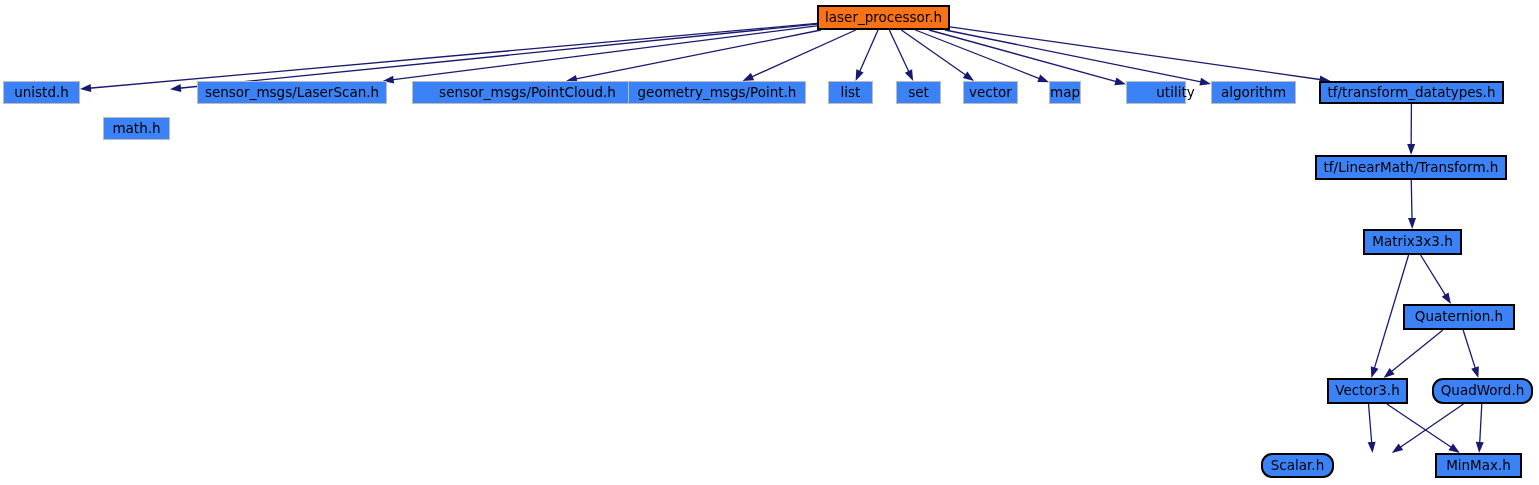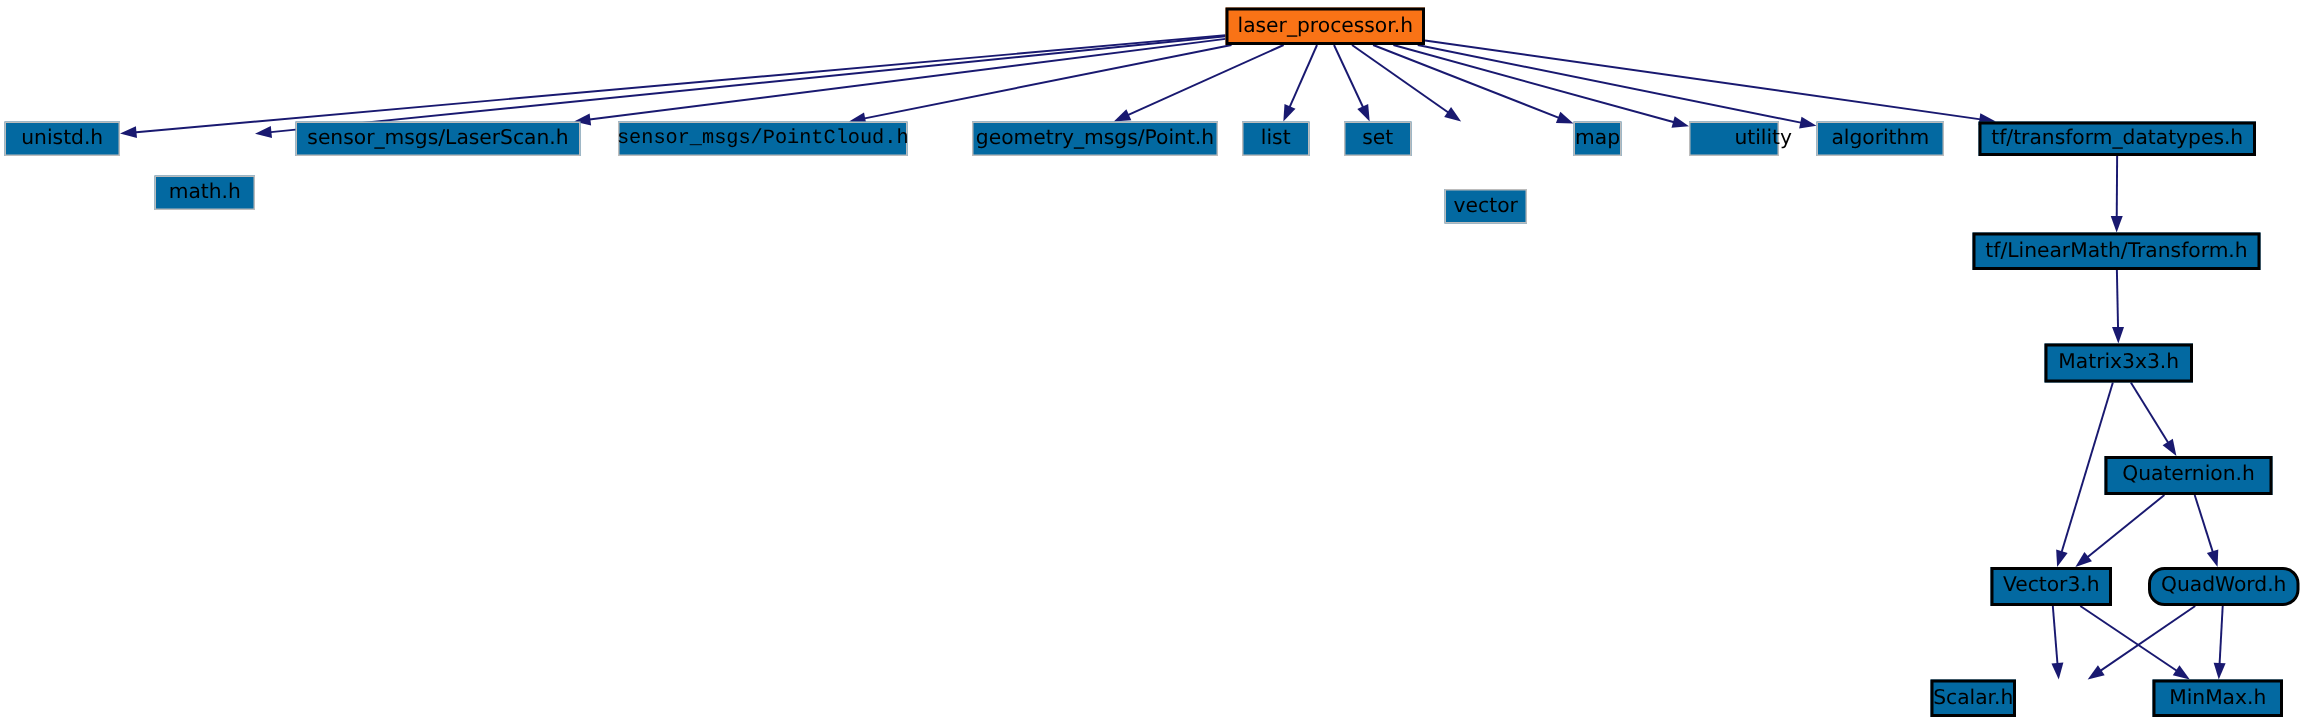--- a/index.html
+++ b/index.html
@@ -16,21 +16,21 @@
     left: 0; top: 0;
     width: 1539px; height: 485px;
     z-index: 1;
   }
   .node {
     position: absolute;
     box-sizing: border-box;
     display: flex;
     align-items: center;
     justify-content: center;
-    background: #0369a1;
+    background: #3b82f6;
     border: 1px solid #bcbcbc;
     color: #000000;
     font-size: 13.5px;
     line-height: 1;
     white-space: nowrap;
     z-index: 2;
   }
   .node.linked {
     border: 2px solid #000000;
     cursor: pointer;
@@ -133,30 +133,30 @@
       <g>
         <line x1="1481.8020134228188" y1="404" x2="1479.6536674142983" y2="444.01294440869464" stroke="#191970" stroke-width="1.3"></line>
         <polygon points="1479.1711409395973,453 1475.7666485903185,441.80136473298194 1483.7551424492565,442.23027715493834" fill="#191970"></polygon>
       </g>
     </svg>
   <div id="node-layer">
       <div class="node selected" style="left: 817px; top: 5px; width: 133px; height: 25px;">laser_processor.h</div>
       <div class="node plain" style="left: 3px; top: 81px; width: 77px; height: 23px;">unistd.h</div>
       <div class="node plain" style="left: 103px; top: 81px; width: 67px; height: 23px; margin-top: 36px;">math.h</div>
       <div class="node plain" style="left: 197px; top: 81px; width: 190px; height: 23px;">sensor_msgs/LaserScan.h</div>
-      <div class="node plain" style="left: 412px; top: 81px; width: 193px; height: 23px; font-family: Liberation Mono, monospace;">sensor_msgs/PointCloud.h</div>
-      <div class="node plain" style="left: 648px; top: 81px; width: 164px; height: 23px;">geometry_msgs/Point.h</div>
+      <div class="node plain" style="left: 412px; top: 81px; width: 231px; height: 23px;">sensor_msgs/PointCloud.h</div>
+      <div class="node plain" style="left: 628px; top: 81px; width: 178px; height: 23px;">geometry_msgs/Point.h</div>
       <div class="node plain" style="left: 828px; top: 81px; width: 45px; height: 23px;">list</div>
       <div class="node plain" style="left: 896px; top: 81px; width: 45px; height: 23px;">set</div>
-      <div class="node plain" style="left: 963px; top: 81px; width: 55px; height: 23px; margin-top: 45px;">vector</div>
+      <div class="node plain" style="left: 963px; top: 81px; width: 55px; height: 23px;">vector</div>
       <div class="node plain" style="left: 1049px; top: 81px; width: 32px; height: 23px;">map</div>
       <div class="node plain" style="left: 1126px; top: 81px; width: 60px; height: 23px; padding-left: 39px;">utility</div>
       <div class="node plain" style="left: 1211px; top: 81px; width: 85px; height: 23px;">algorithm</div>
       <div class="node linked" style="left: 1319px; top: 81px; width: 185px; height: 23px;">tf/transform_datatypes.h</div>
       <div class="node linked" style="left: 1315px; top: 155px; width: 192px; height: 25px;">tf/LinearMath/Transform.h</div>
       <div class="node linked" style="left: 1363px; top: 229px; width: 99px; height: 26px;">Matrix3x3.h</div>
       <div class="node linked" style="left: 1403px; top: 304px; width: 112px; height: 26px;">Quaternion.h</div>
       <div class="node linked" style="left: 1327px; top: 378px; width: 81px; height: 26px;">Vector3.h</div>
       <div class="node linked" style="left: 1432px; top: 378px; width: 101px; height: 26px; border-radius: 11px;">QuadWord.h</div>
-      <div class="node linked" style="left: 1287px; top: 453px; width: 57px; height: 25px;">Scalar.h</div>
+      <div class="node linked" style="left: 1261px; top: 453px; width: 73px; height: 25px; border-radius: 11px;">Scalar.h</div>
       <div class="node linked" style="left: 1435px; top: 453px; width: 87px; height: 25px;">MinMax.h</div>
     </div>
 </div>
 
 </body></html>

